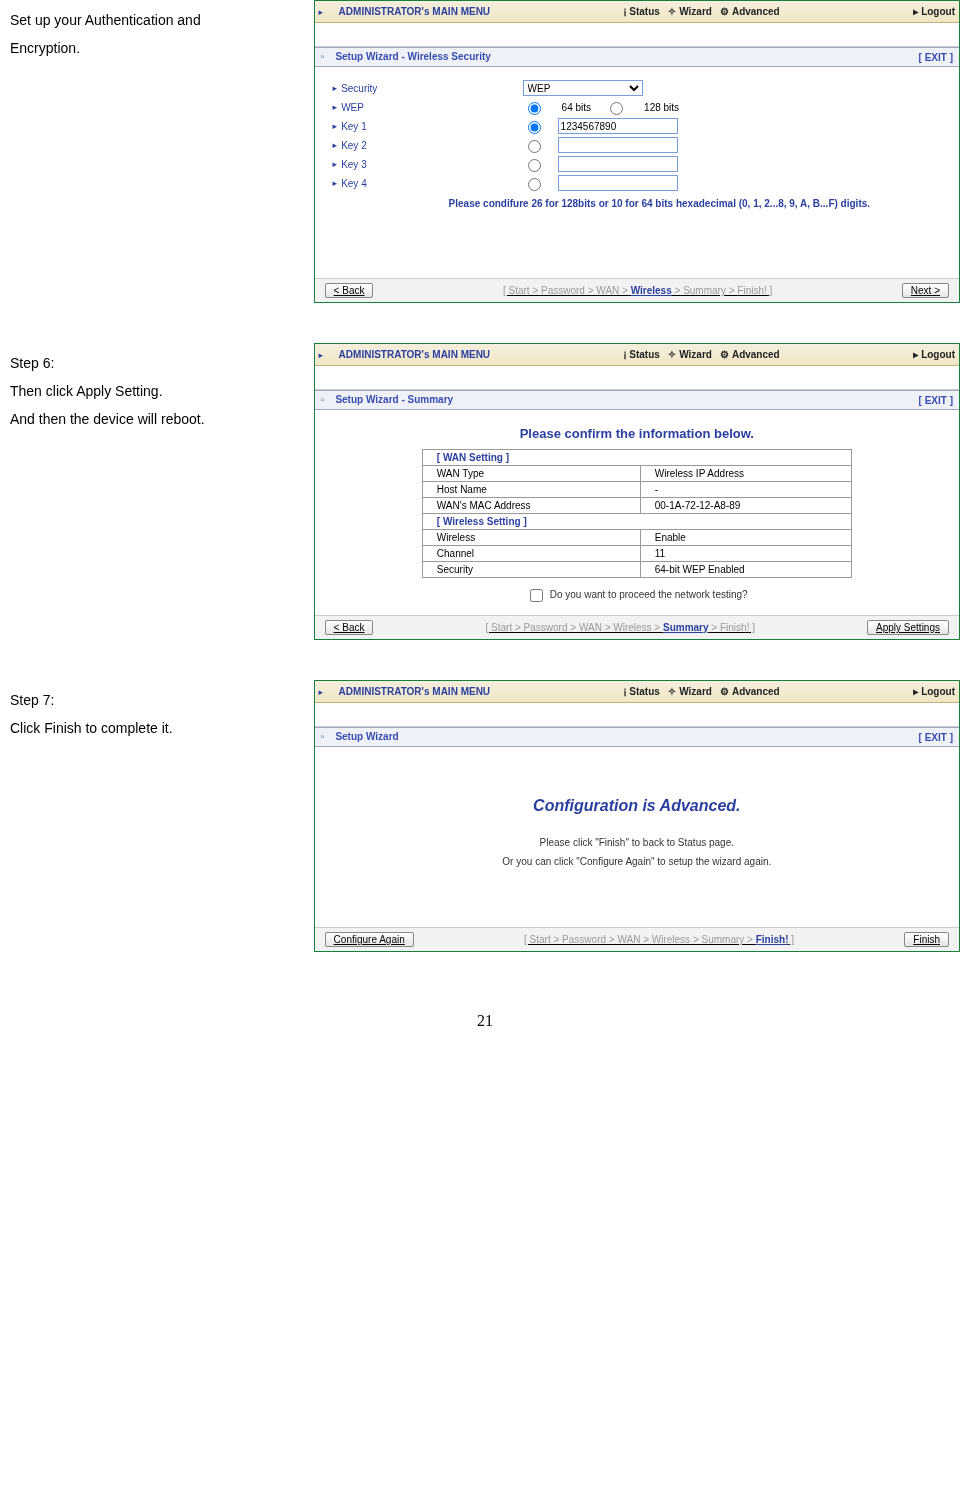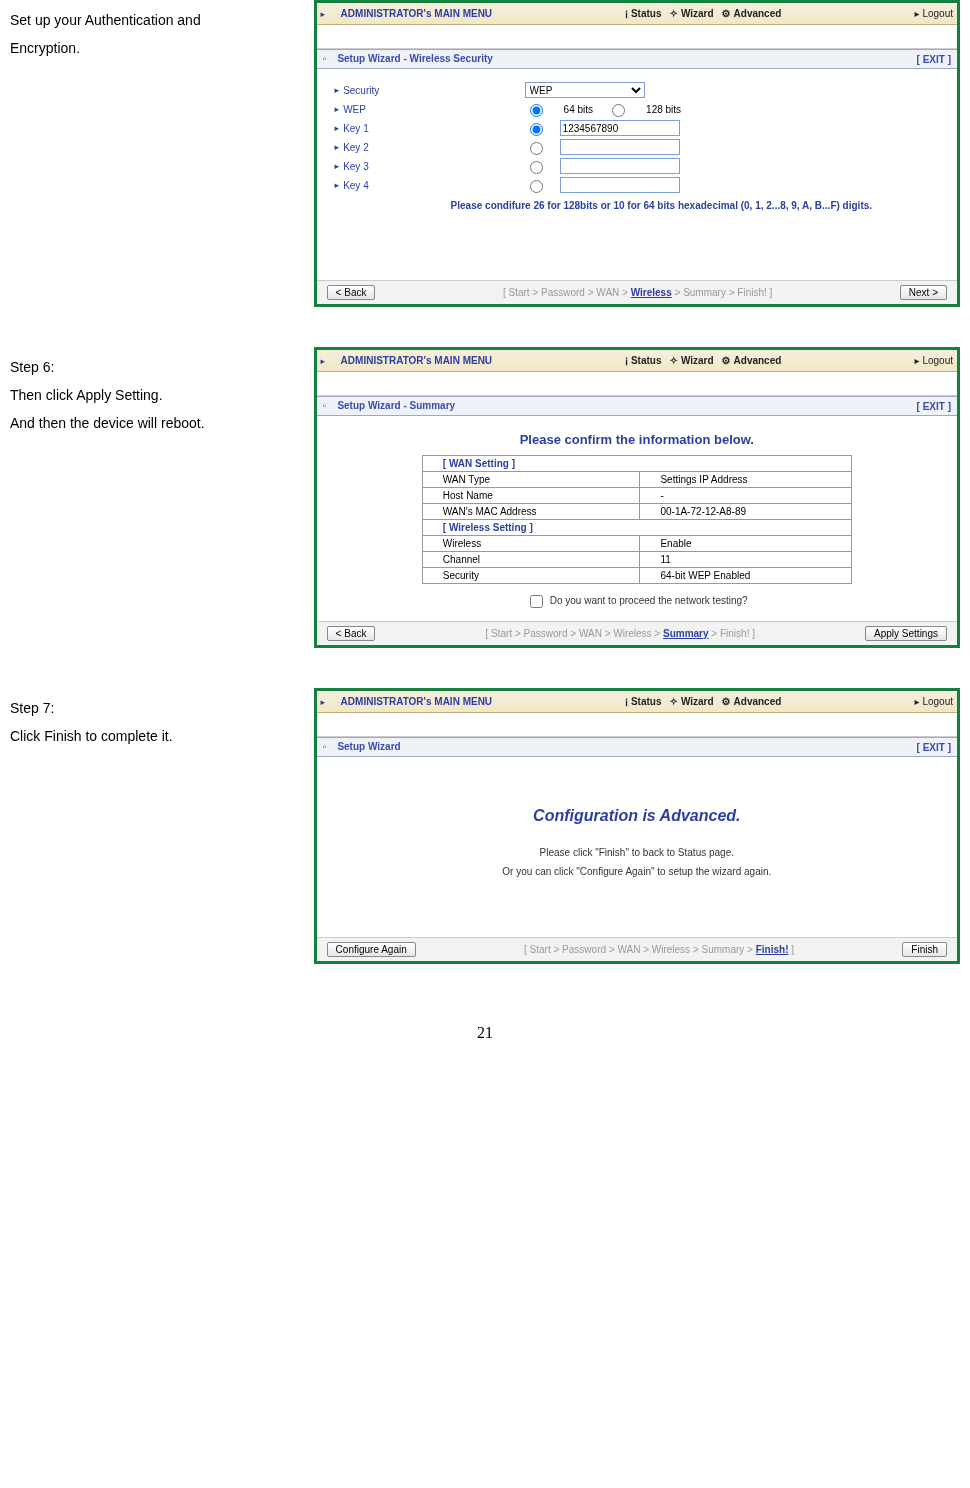--- a/index.html
+++ b/index.html
@@ -10,39 +10,39 @@
     font-size: 14px;
     color: #000;
     background: #fff;
     width: 970px;
   }
   .page { display: flex; flex-direction: column; }
   .row { display: flex; align-items: flex-start; margin-bottom: 40px; }
   .left-col { width: 310px; padding-top: 6px; line-height: 2; }
   .right-col { width: 660px; }
   .screenshot-frame {
-    border: 3px solid #15803d;
+    border: 1px solid #15803d;
     background: #84cc16;
     font-size: 10px;
     position: relative;
   }
   
   .topnav {
     background: linear-gradient(#f5eedd, #f1e7c6);
     display: flex;
     align-items: center;
     height: 22px;
     border-bottom: 1px solid #c0b080;
     padding: 0 4px;
     gap: 8px;
   }
   .topnav .brand { color: #2a3fa0; font-weight: bold; }
   .topnav .item { display: flex; align-items: center; gap: 3px; color: #222; font-weight: bold; }
   .topnav .spacer { flex: 1; }
-  .topnav .logout { color: #222; font-weight: normal; }
+  .topnav .logout { color: #222; font-weight: bold; }
   .band { background: #fff; height: 24px; border-bottom: 1px solid #ccc; }
   
   .section-hdr {
     background: #eef1f8;
     display: flex;
     align-items: center;
     justify-content: space-between;
     padding: 3px 6px;
     border-top: 1px solid #a0a8c0;
     border-bottom: 1px solid #a0a8c0;
@@ -68,35 +68,36 @@
   .note { color: #2a3fa0; font-weight: bold; line-height: 1.3; margin-top:6px; margin-left:116px;}
   
   .footbar {
     background: #f2f2f2;
     border-top: 1px solid #ccc;
     display: flex;
     align-items: center;
     justify-content: space-between;
     padding: 4px 10px;
     font-size: 10px;
+    text-decoration: underline;
   }
   .btn {
     background: linear-gradient(#fff,#e6e6e6);
     border: 1px solid #888;
     border-radius: 2px;
     padding: 1px 8px;
     font-size: 10px;
     cursor: pointer;
   }
   .crumb { color: #999; }
   .crumb .cur { color: #2a3fa0; text-decoration: underline; font-weight:bold;}
   
   .sum-title { color:#2a3fa0; font-weight:bold; text-align:center; margin:6px 0 8px 0; font-size:13px;}
   .sum-table { border-collapse: collapse; width: 430px; margin: 0 auto; }
-  .sum-table td, .sum-table th { border:1px solid #999; padding:2px 20px; font-size:10px; text-align:left;}
+  .sum-table td, .sum-table th { border:1px solid #999; padding:2px 14px; font-size:10px; text-align:left;}
   .sum-table .grp { color:#2a3fa0; font-weight:bold; background:#fff;}
   .proceed { text-align:center; margin:8px 0 2px 0; color:#333;}
   .proceed input[type=checkbox]{ vertical-align: middle; margin-right:4px;}
   
   .comp-title { color:#2a3fa0; font-weight:bold; font-style:italic; font-size:16px; text-align:center; margin:40px 0 18px 0;}
   .comp-lines { text-align:center; color:#333; line-height:1.9; margin-bottom:40px;}
   .page-num { text-align:center; font-family: "Times New Roman", serif; font-size:16px; margin:20px 0;}
   
   .ic { display:inline-block; width:12px; height:12px; }
   .ic-arrow::before { content:"▸"; color:#2a3fa0; font-size:9px; }
@@ -255,21 +256,21 @@
         </div>
         <div class="content-area">
           <div class="sum-title">Please confirm the information below.</div>
           <table class="sum-table">
             <tbody>
                 <tr>
                   <td colspan="2" class="grp">[ WAN Setting ]</td>
                 </tr>
             <tr>
                   <td>WAN Type</td>
-                  <td>Settings IP Address</td>
+                  <td>Wireless IP Address</td>
                 </tr>
             <tr>
                   <td>Host Name</td>
                   <td>-</td>
                 </tr>
             <tr>
                   <td>WAN's MAC Address</td>
                   <td>00-1A-72-12-A8-89</td>
                 </tr>
             <tr>

